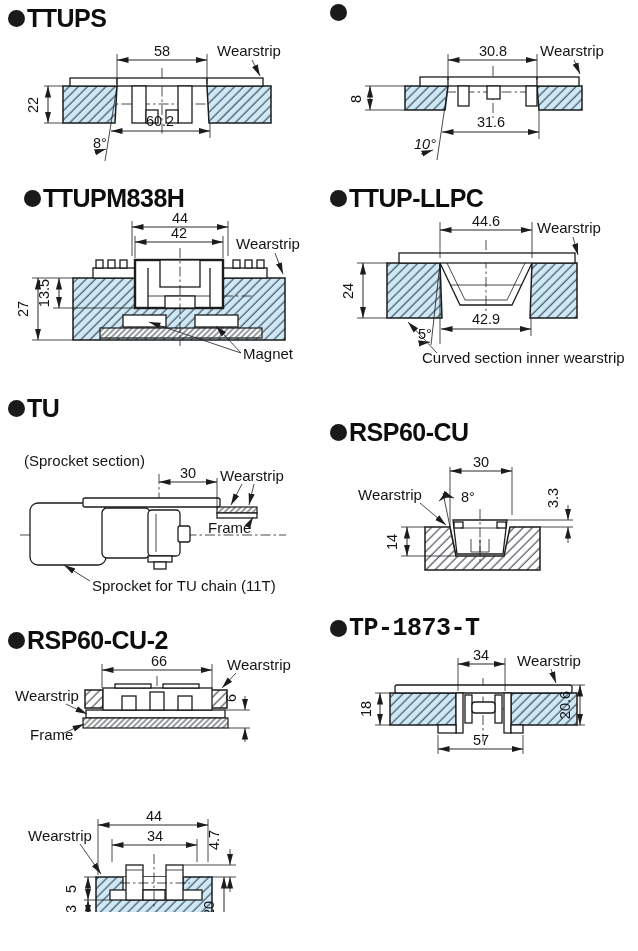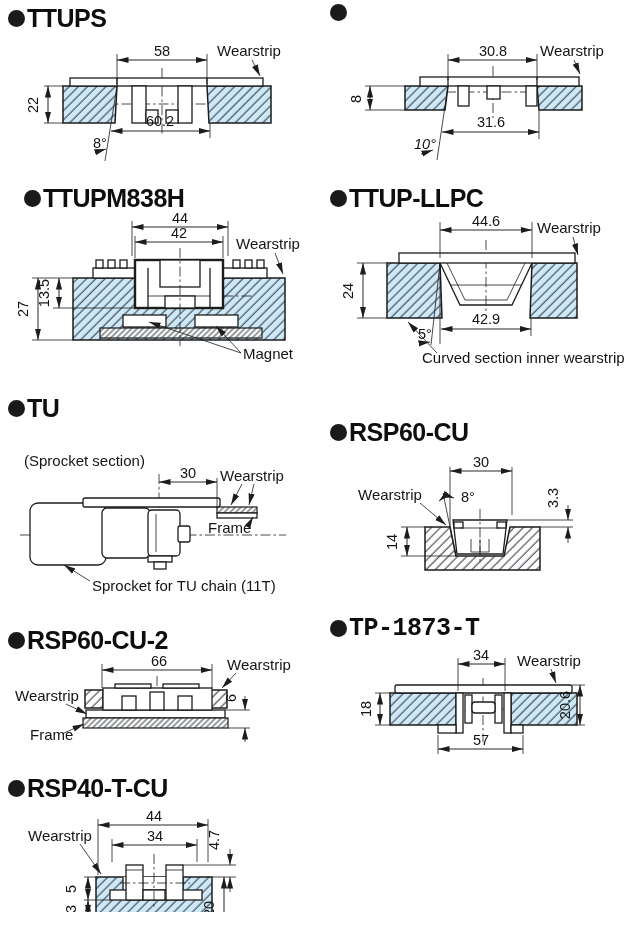--- a/index.html
+++ b/index.html
@@ -478,26 +478,20 @@
     <line class="tn" x1="250" y1="79" x2="258" y2="79"></line>
     <line class="dl" x1="253" y1="39" x2="253" y2="79" marker-start="url(#ah)" marker-end="url(#ah)"></line>
     <text class="dt" x="243" y="59" text-anchor="middle" transform="rotate(-90 243 59)">20.6</text>
   </g>
   <g>
     <text class="lt" x="190" y="20">Wearstrip</text>
     <line class="tn" x1="224" y1="23" x2="229" y2="37" marker-end="url(#ah)"></line>
   </g>
 </svg>
 
-<section class="sec" style="left:8px;top:774px;">
-  <div class="sec-title">
-    <span class="bullet"></span>
-    <span>RSP40-T-CU</span>
-  </div>
-</section>
 <svg style="left:2px;top:804px;" width="320" height="145" viewBox="0 0 320 145">
   <g>
     <rect class="fb" x="94" y="73" width="116" height="56"></rect>
     <rect x="121" y="73" width="60" height="23" fill="#ffffff"></rect>
     <line class="ln" x1="121" y1="73" x2="121" y2="96"></line>
     <line class="ln" x1="181" y1="73" x2="181" y2="96"></line>
   </g>
   <g>
     <rect class="fw" x="108" y="86" width="92" height="10"></rect>
     <rect class="fw" x="124" y="61" width="17" height="35"></rect>

